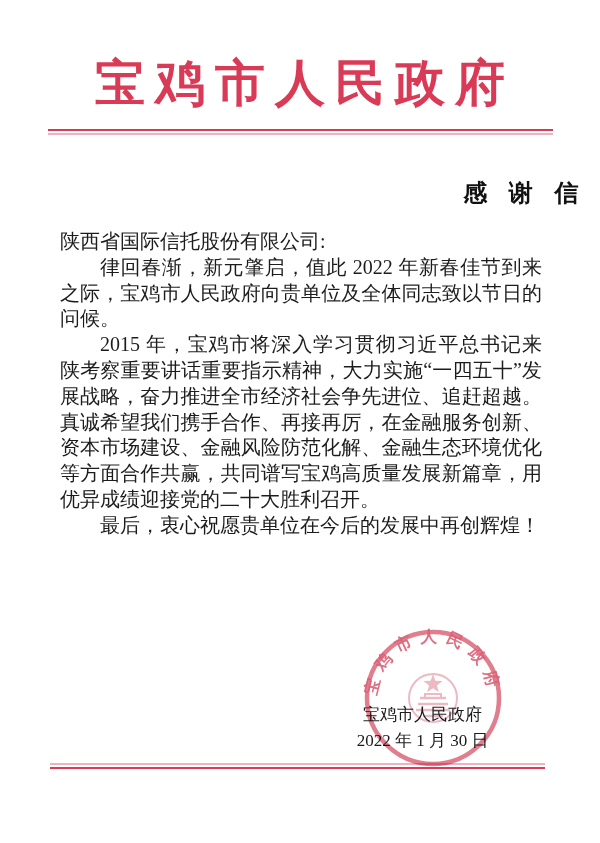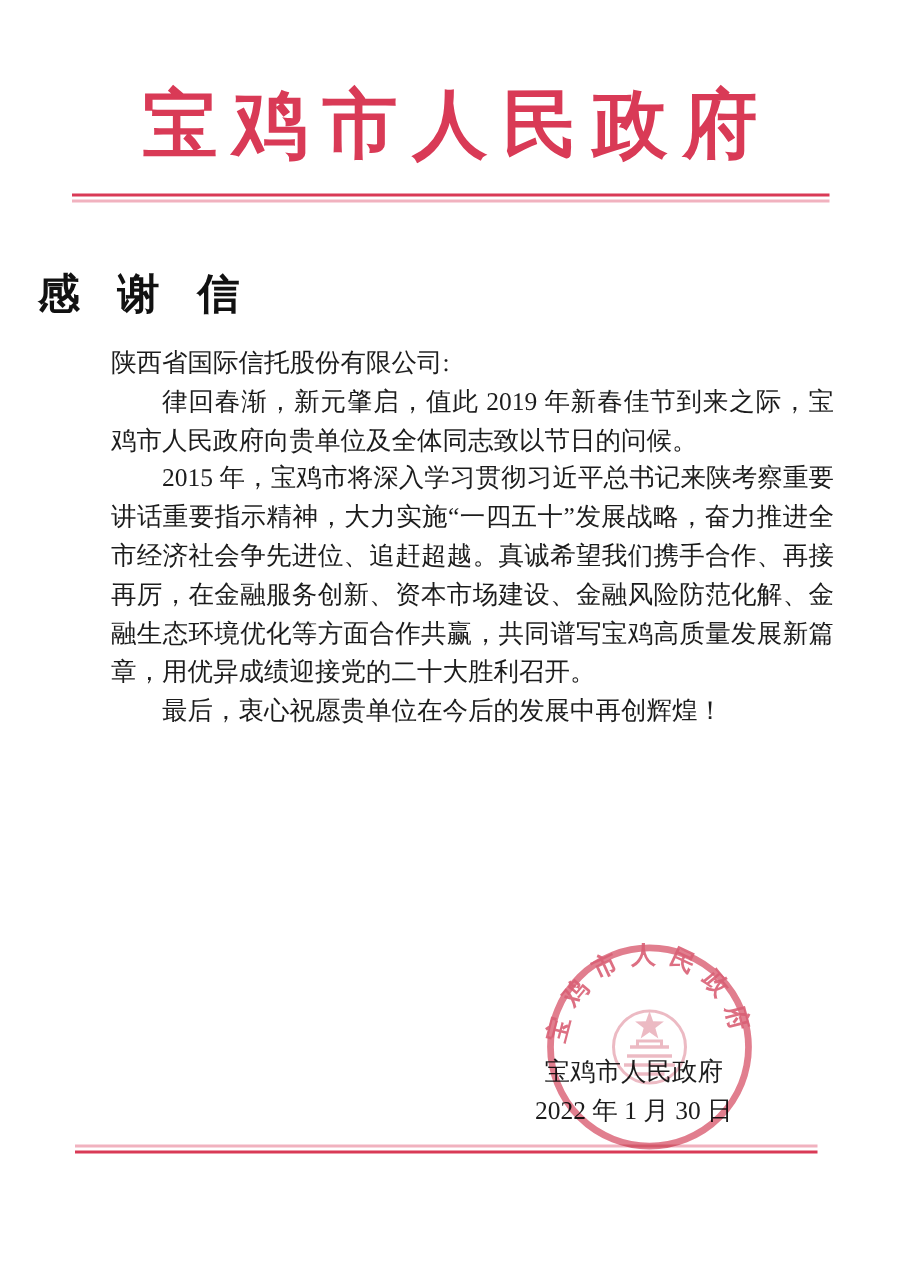--- a/index.html
+++ b/index.html
@@ -26,29 +26,29 @@
     letter-spacing:10px;text-indent:10px;
     color:var(--accent);
     white-space:nowrap;
   }
   .divider-top{position:absolute;top:129px;left:48px;width:505px;}
   .divider-top .line-dark{height:2px;background:var(--accent);margin-bottom:2px;}
   .divider-top .line-light{height:2px;background:var(--accentLight);}
   
   .letter-title{
     position:absolute;top:177px;left:0;width:600px;
-    text-align:left;
-    font-size:28px;font-weight:bold;
+    text-align:right;
+    font-size:24px;font-weight:bold;
     letter-spacing:0.9em;text-indent:0.9em;
     color:#111;
   }
   
   .letter-body{
-    position:absolute;top:229px;left:74px;width:482px;
-    font-size:17px;line-height:25.8px;
+    position:absolute;top:229px;left:60px;width:482px;
+    font-size:20px;line-height:25.8px;
     text-align:justify;
   }
   .letter-body .salutation{margin:0;}
   .letter-body .para{margin:0;text-indent:2em;}
   
   .signature-block{
     position:absolute;top:702px;left:340px;width:165px;
     text-align:center;
     font-size:17px;line-height:25.8px;
     z-index:1;
@@ -76,21 +76,21 @@
   <div class="divider-top">
     <div class="line-dark"></div>
     <div class="line-light"></div>
   </div>
 
   <div class="letter-title">感谢信</div>
 
   <div class="letter-body">
     <p class="salutation">陕西省国际信托股份有限公司:</p>
 
-  <p class="para">律回春渐，新元肇启，值此 2019 年新春佳节到来之际，宝鸡市人民政府向贵单位及全体同志致以节日的问候。</p>
+  <p class="para">律回春渐，新元肇启，值此 2022 年新春佳节到来之际，宝鸡市人民政府向贵单位及全体同志致以节日的问候。</p>
       <p class="para">2015 年，宝鸡市将深入学习贯彻习近平总书记来陕考察重要讲话重要指示精神，大力实施“一四五十”发展战略，奋力推进全市经济社会争先进位、追赶超越。真诚希望我们携手合作、再接再厉，在金融服务创新、资本市场建设、金融风险防范化解、金融生态环境优化等方面合作共赢，共同谱写宝鸡高质量发展新篇章，用优异成绩迎接党的二十大胜利召开。</p>
       <p class="para">最后，衷心祝愿贵单位在今后的发展中再创辉煌！</p>
     </div>
 
   <div class="signature-block">
     <div>宝鸡市人民政府</div>
     <div>2022 年 1 月 30 日</div>
   </div>
 
   <svg class="seal" viewBox="0 0 144 144" xmlns="http://www.w3.org/2000/svg">

